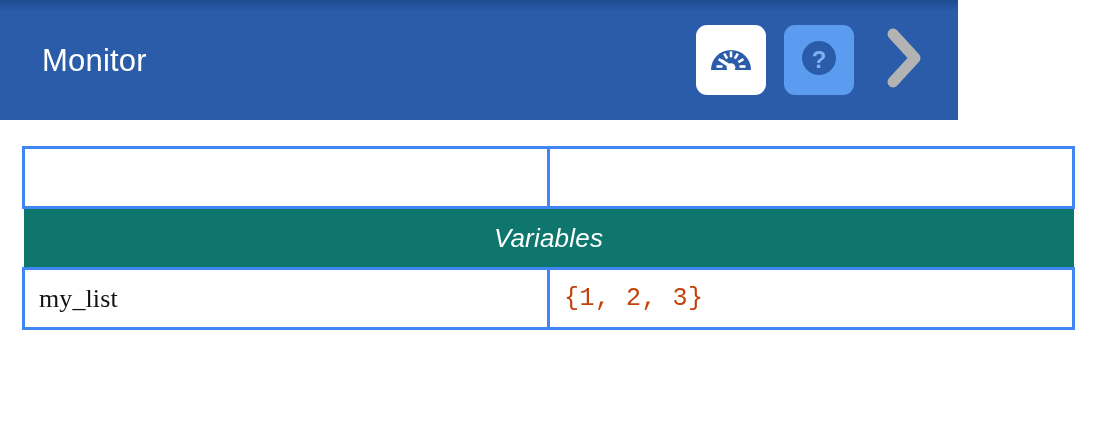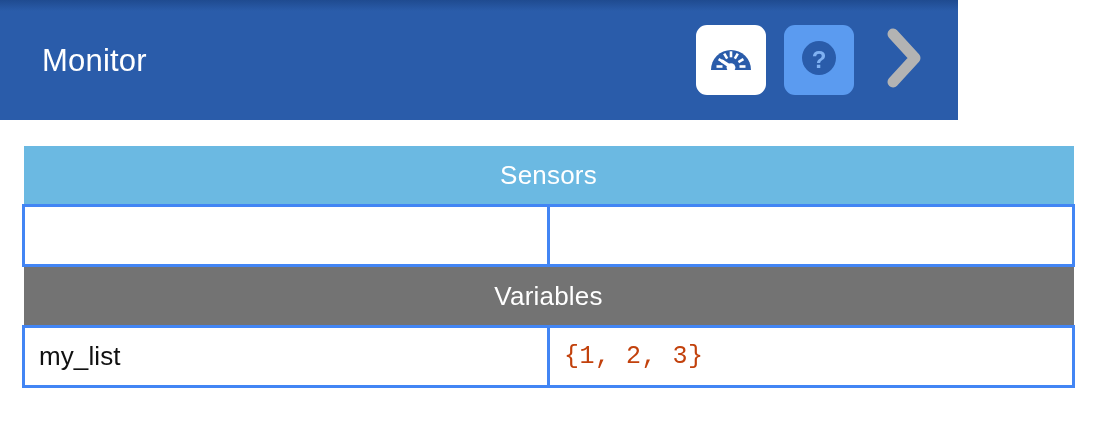--- a/index.html
+++ b/index.html
@@ -105,36 +105,37 @@
     font-size: 26px;
     font-weight: 400;
     letter-spacing: 0.2px;
   }
 
   .section-sensors th {
     background: #6bb9e2;
   }
 
   .section-variables th {
-    background: #737373;
+    background: #0f766e;
+    font-style: italic;
   }
 
   .data-row td {
     height: 60px;
     box-sizing: border-box;
     border: 3px solid #4285f4;
     background: #ffffff;
     padding: 0 14px;
     vertical-align: middle;
     overflow: hidden;
     white-space: nowrap;
   }
 
   .data-row td.cell-name {
-    font-family: Liberation Sans, sans-serif;
+    font-family: Liberation Serif, serif;
     font-size: 26px;
     color: #111111;
     letter-spacing: 0.1px;
   }
 
   .data-row td.cell-value {
     font-family: "Liberation Mono", monospace;
     font-size: 25px;
     color: #c2410c;
     letter-spacing: 0.5px;
@@ -197,23 +198,20 @@
   </div>
 
   <div class="table-wrap">
     <table class="monitor-table">
       <colgroup>
         <col class="col-name">
         <col class="col-value">
       </colgroup>
       <tbody>
 
-        <tr class="section-row section-sensors">
-          <th colspan="2">Sensors</th>
-        </tr>
 
         <tr class="data-row empty-row">
           <td class="cell-name"></td>
           <td class="cell-value"></td>
         </tr>
 
         <tr class="section-row section-variables">
           <th colspan="2">Variables</th>
         </tr>
 

